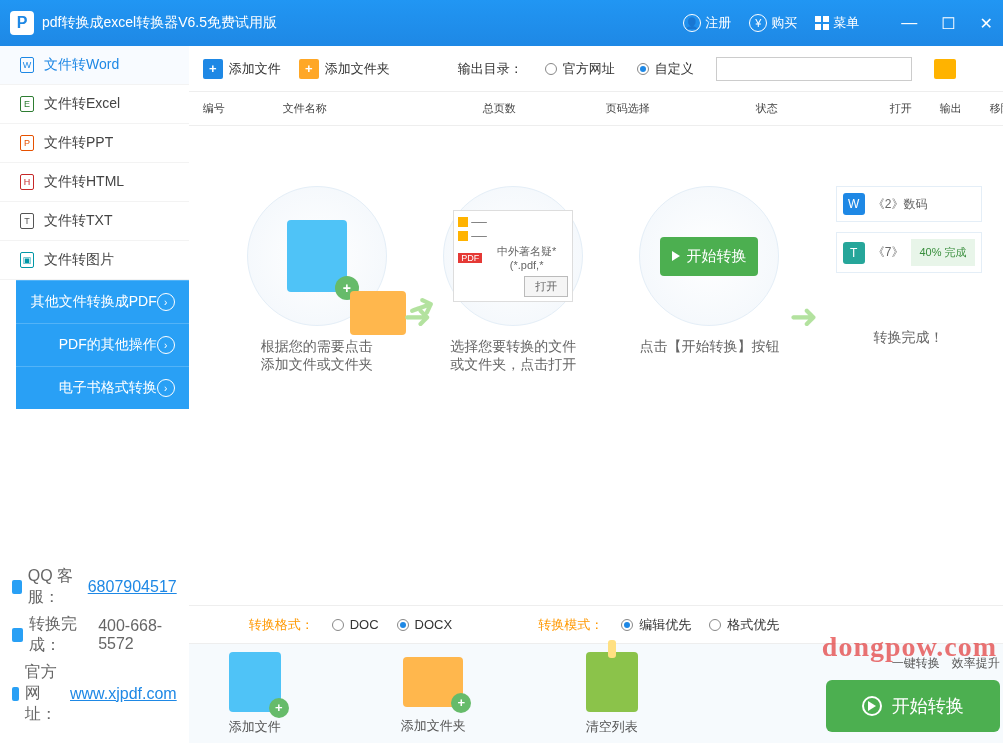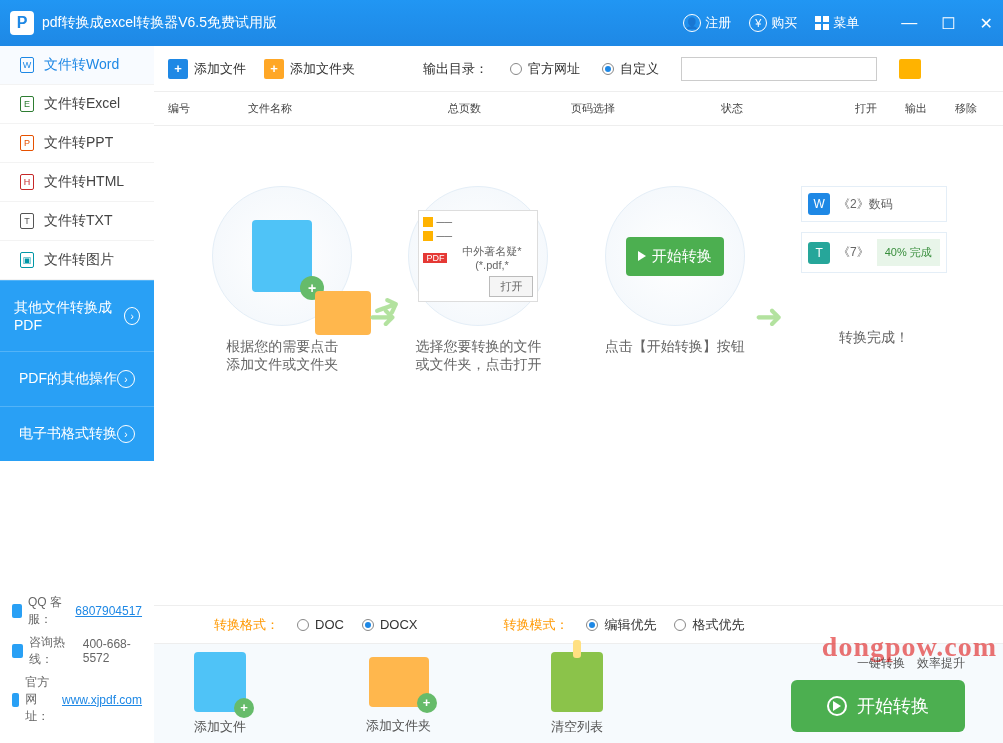--- a/index.html
+++ b/index.html
@@ -15,24 +15,24 @@
 .grid-icon span { background: #fff; }
 .win-ctrl { display: flex; gap: 24px; margin-left: 24px; font-size: 16px; }
 
 .body-wrap { display: flex; height: calc(100% - 46px); }
 
 .sidebar { width: 204px; background: #fff; display: flex; flex-direction: column; }
 .side-header { background: #0d8bf2; color: #fff; padding: 12px 14px; font-size: 14px; display: flex; align-items: center; justify-content: space-between; }
 .chevron-circle { width: 18px; height: 18px; border: 1.5px solid #fff; border-radius: 50%; display: inline-flex; align-items: center; justify-content: center; font-size: 10px; }
 .side-item { padding: 10px 20px; font-size: 14px; color: #444; display: flex; align-items: center; gap: 10px; cursor: pointer; border-bottom: 1px solid #f3f3f3; }
 .side-item.active { color: #1e88e5; background: #f8fbff; }
-.side-section { background: #29a0f5; color: #fff; padding: 18px 14px; font-size: 14px; display: flex; align-items: center; justify-content: center; border-top: 1px solid rgba(255,255,255,.2); cursor: pointer;}
+.side-section { background: #29a0f5; color: #fff; padding: 12px 14px; font-size: 14px; display: flex; align-items: center; justify-content: flex-end; border-top: 1px solid rgba(255,255,255,.2); cursor: pointer; margin-left: 16px;}
 .type-icon { width: 14px; height: 16px; border: 1px solid currentColor; border-radius: 2px; font-size: 9px; display: inline-flex; align-items: center; justify-content: center; }
 
-.side-footer { margin-top: auto; padding: 12px 12px; font-size: 12px; color: #666; }
+.side-footer { margin-top: auto; padding: 12px 12px; font-size: 16px; color: #666; }
 .side-footer div { display: flex; align-items: center; gap: 6px; margin-bottom: 6px; }
 .sf-icon { width: 14px; height: 14px; background: #29a0f5; border-radius: 2px; }
 .link { color: #1e88e5; text-decoration: underline; }
 
 .main { flex: 1; display: flex; flex-direction: column; background: #fff; }
 .toolbar { height: 46px; border-bottom: 1px solid #eee; display: flex; align-items: center; padding: 0 14px; gap: 18px; font-size: 13px; color: #333; }
 .plus-icon { width: 20px; height: 20px; display: inline-flex; align-items: center; justify-content: center; color: #fff; font-weight: bold; border-radius: 2px; }
 .plus-blue { background: #1e88e5; }
 .plus-orange { background: #ffa726; }
 .tb-item { display: flex; align-items: center; gap: 6px; cursor: pointer; }
@@ -161,21 +161,21 @@
       </div>
 
     <div class="side-footer">
       <div>
           <span class="sf-icon"></span>
           <span>QQ 客服：</span>
           <a class="link">6807904517</a>
         </div>
       <div>
           <span class="sf-icon"></span>
-          <span>咨询热线：</span>
+          <span>转换完成：</span>
           <span>400-668-5572</span>
         </div>
       <div>
           <span class="sf-icon"></span>
           <span>官方网址：</span>
           <a class="link">www.xjpdf.com</a>
         </div>
     </div>
   </div>
 

